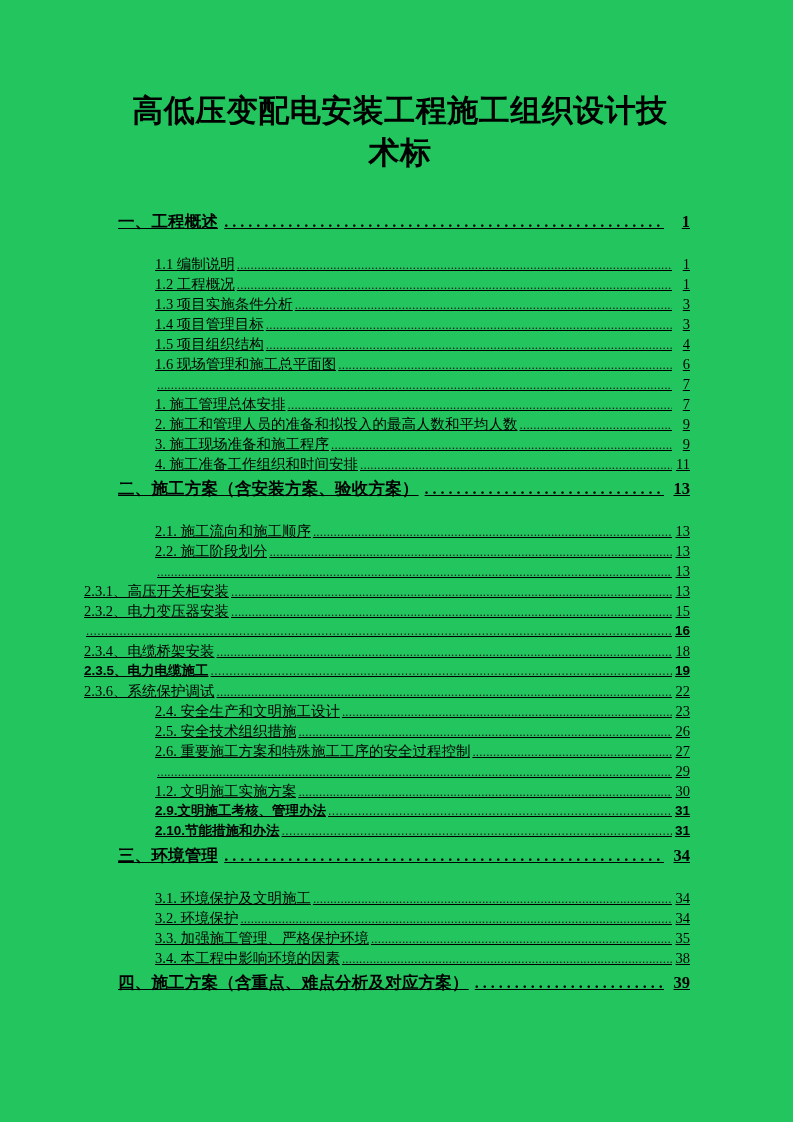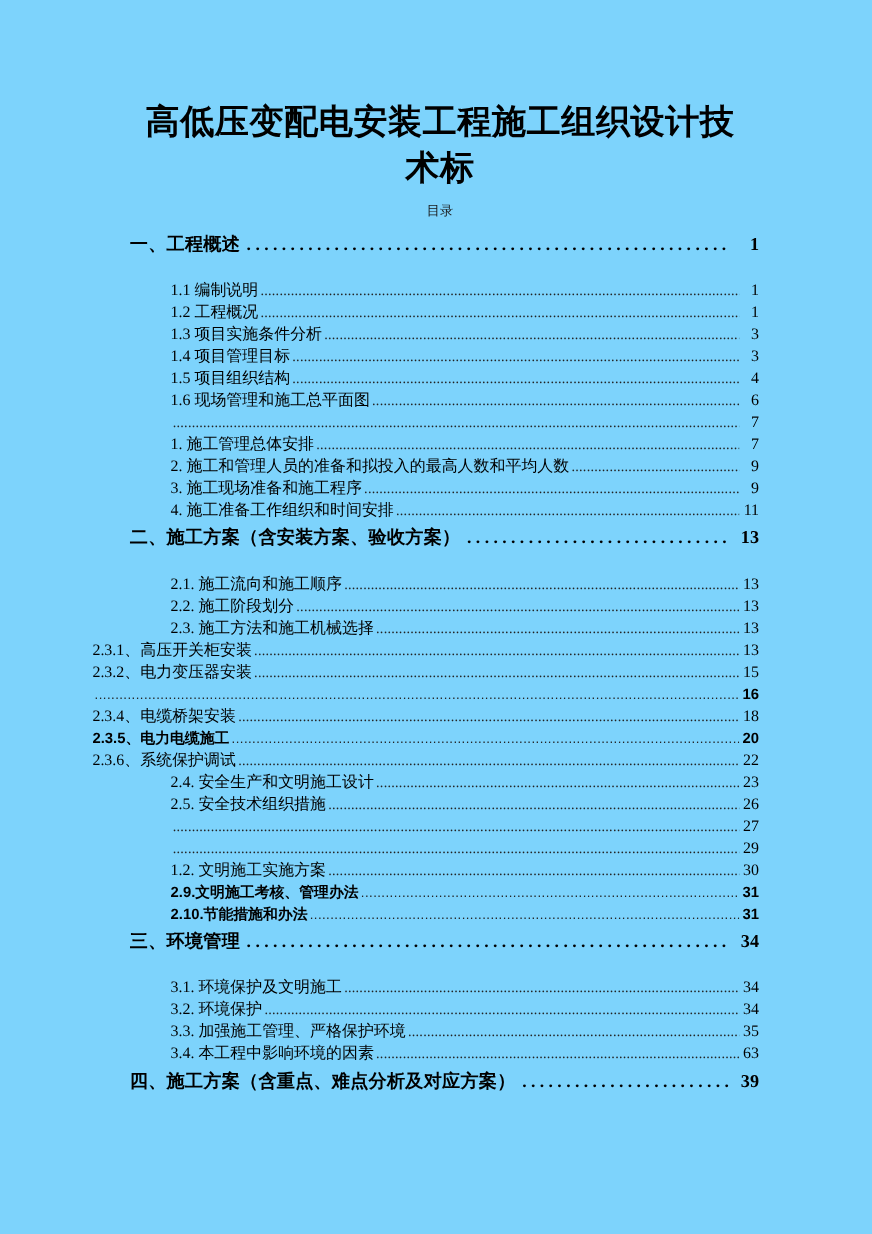--- a/index.html
+++ b/index.html
@@ -4,21 +4,21 @@
 <style>
   html, body {
     margin: 0;
     padding: 0;
     background: #ffffff;
   }
   .page {
     position: relative;
     width: 793px;
     height: 1122px;
-    background: #7dd3fc;
+    background: #22c55e;
     margin: 0 auto;
     overflow: hidden;
     font-family: "Liberation Serif", "DejaVu Serif", serif;
     color: #000000;
   }
 
   
   .doc-title {
     position: absolute;
     left: 120px;
@@ -42,20 +42,21 @@
     line-height: 15px;
     color: #1a1a1a;
   }
 
   
   .toc {
     position: absolute;
     left: 0;
     top: 207px;
     width: 793px;
+    text-decoration: underline;
   }
 
   .toc-row {
     display: flex;
     align-items: baseline;
     width: 100%;
     box-sizing: border-box;
     padding-right: 103px;   
     white-space: nowrap;
   }
@@ -150,21 +151,20 @@
     letter-spacing: 0.4px;
   }
 </style>
 </head>
 <body>
 
 <div class="page">
 
   <div class="doc-title">高低压变配电安装工程施工组织设计技术标</div>
 
-  <div class="toc-heading">目录</div>
 
   <div class="toc">
       <div class="toc-row lvl1">
         <span class="toc-label">一、工程概述</span>
         <span class="toc-dots">........................................................................................................................................................................................................................</span>
         <span class="toc-page">1</span>
       </div>
       <div class="gap-after"></div>
       <div class="toc-row lvl2">
         <span class="toc-label">1.1 编制说明</span>
@@ -230,21 +230,20 @@
         <span class="toc-label">2.1. 施工流向和施工顺序</span>
         <span class="toc-dots">........................................................................................................................................................................................................................</span>
         <span class="toc-page">13</span>
       </div>
       <div class="toc-row lvl2">
         <span class="toc-label">2.2. 施工阶段划分</span>
         <span class="toc-dots">........................................................................................................................................................................................................................</span>
         <span class="toc-page">13</span>
       </div>
       <div class="toc-row lvl2">
-        <span class="toc-label">2.3. 施工方法和施工机械选择</span>
         <span class="toc-dots">........................................................................................................................................................................................................................</span>
         <span class="toc-page">13</span>
       </div>
       <div class="toc-row lvl3">
         <span class="toc-label">2.3.1、高压开关柜安装</span>
         <span class="toc-dots">........................................................................................................................................................................................................................</span>
         <span class="toc-page">13</span>
       </div>
       <div class="toc-row lvl3">
         <span class="toc-label">2.3.2、电力变压器安装</span>
@@ -256,38 +255,39 @@
         <span class="toc-page">16</span>
       </div>
       <div class="toc-row lvl3">
         <span class="toc-label">2.3.4、电缆桥架安装</span>
         <span class="toc-dots">........................................................................................................................................................................................................................</span>
         <span class="toc-page">18</span>
       </div>
       <div class="toc-row lvl3 alt-font">
         <span class="toc-label">2.3.5、电力电缆施工</span>
         <span class="toc-dots">........................................................................................................................................................................................................................</span>
-        <span class="toc-page">20</span>
+        <span class="toc-page">19</span>
       </div>
       <div class="toc-row lvl3">
         <span class="toc-label">2.3.6、系统保护调试</span>
         <span class="toc-dots">........................................................................................................................................................................................................................</span>
         <span class="toc-page">22</span>
       </div>
       <div class="toc-row lvl2">
         <span class="toc-label">2.4. 安全生产和文明施工设计</span>
         <span class="toc-dots">........................................................................................................................................................................................................................</span>
         <span class="toc-page">23</span>
       </div>
       <div class="toc-row lvl2">
         <span class="toc-label">2.5. 安全技术组织措施</span>
         <span class="toc-dots">........................................................................................................................................................................................................................</span>
         <span class="toc-page">26</span>
       </div>
       <div class="toc-row lvl2">
+        <span class="toc-label">2.6. 重要施工方案和特殊施工工序的安全过程控制</span>
         <span class="toc-dots">........................................................................................................................................................................................................................</span>
         <span class="toc-page">27</span>
       </div>
       <div class="toc-row lvl2">
         <span class="toc-dots">........................................................................................................................................................................................................................</span>
         <span class="toc-page">29</span>
       </div>
       <div class="toc-row lvl2">
         <span class="toc-label">1.2. 文明施工实施方案</span>
         <span class="toc-dots">........................................................................................................................................................................................................................</span>
@@ -320,21 +320,21 @@
         <span class="toc-page">34</span>
       </div>
       <div class="toc-row lvl2">
         <span class="toc-label">3.3. 加强施工管理、严格保护环境</span>
         <span class="toc-dots">........................................................................................................................................................................................................................</span>
         <span class="toc-page">35</span>
       </div>
       <div class="toc-row lvl2">
         <span class="toc-label">3.4. 本工程中影响环境的因素</span>
         <span class="toc-dots">........................................................................................................................................................................................................................</span>
-        <span class="toc-page">63</span>
+        <span class="toc-page">38</span>
       </div>
       <div class="toc-row lvl1">
         <span class="toc-label">四、施工方案（含重点、难点分析及对应方案）</span>
         <span class="toc-dots">........................................................................................................................................................................................................................</span>
         <span class="toc-page">39</span>
       </div>
     </div>
 
 </div>
 

